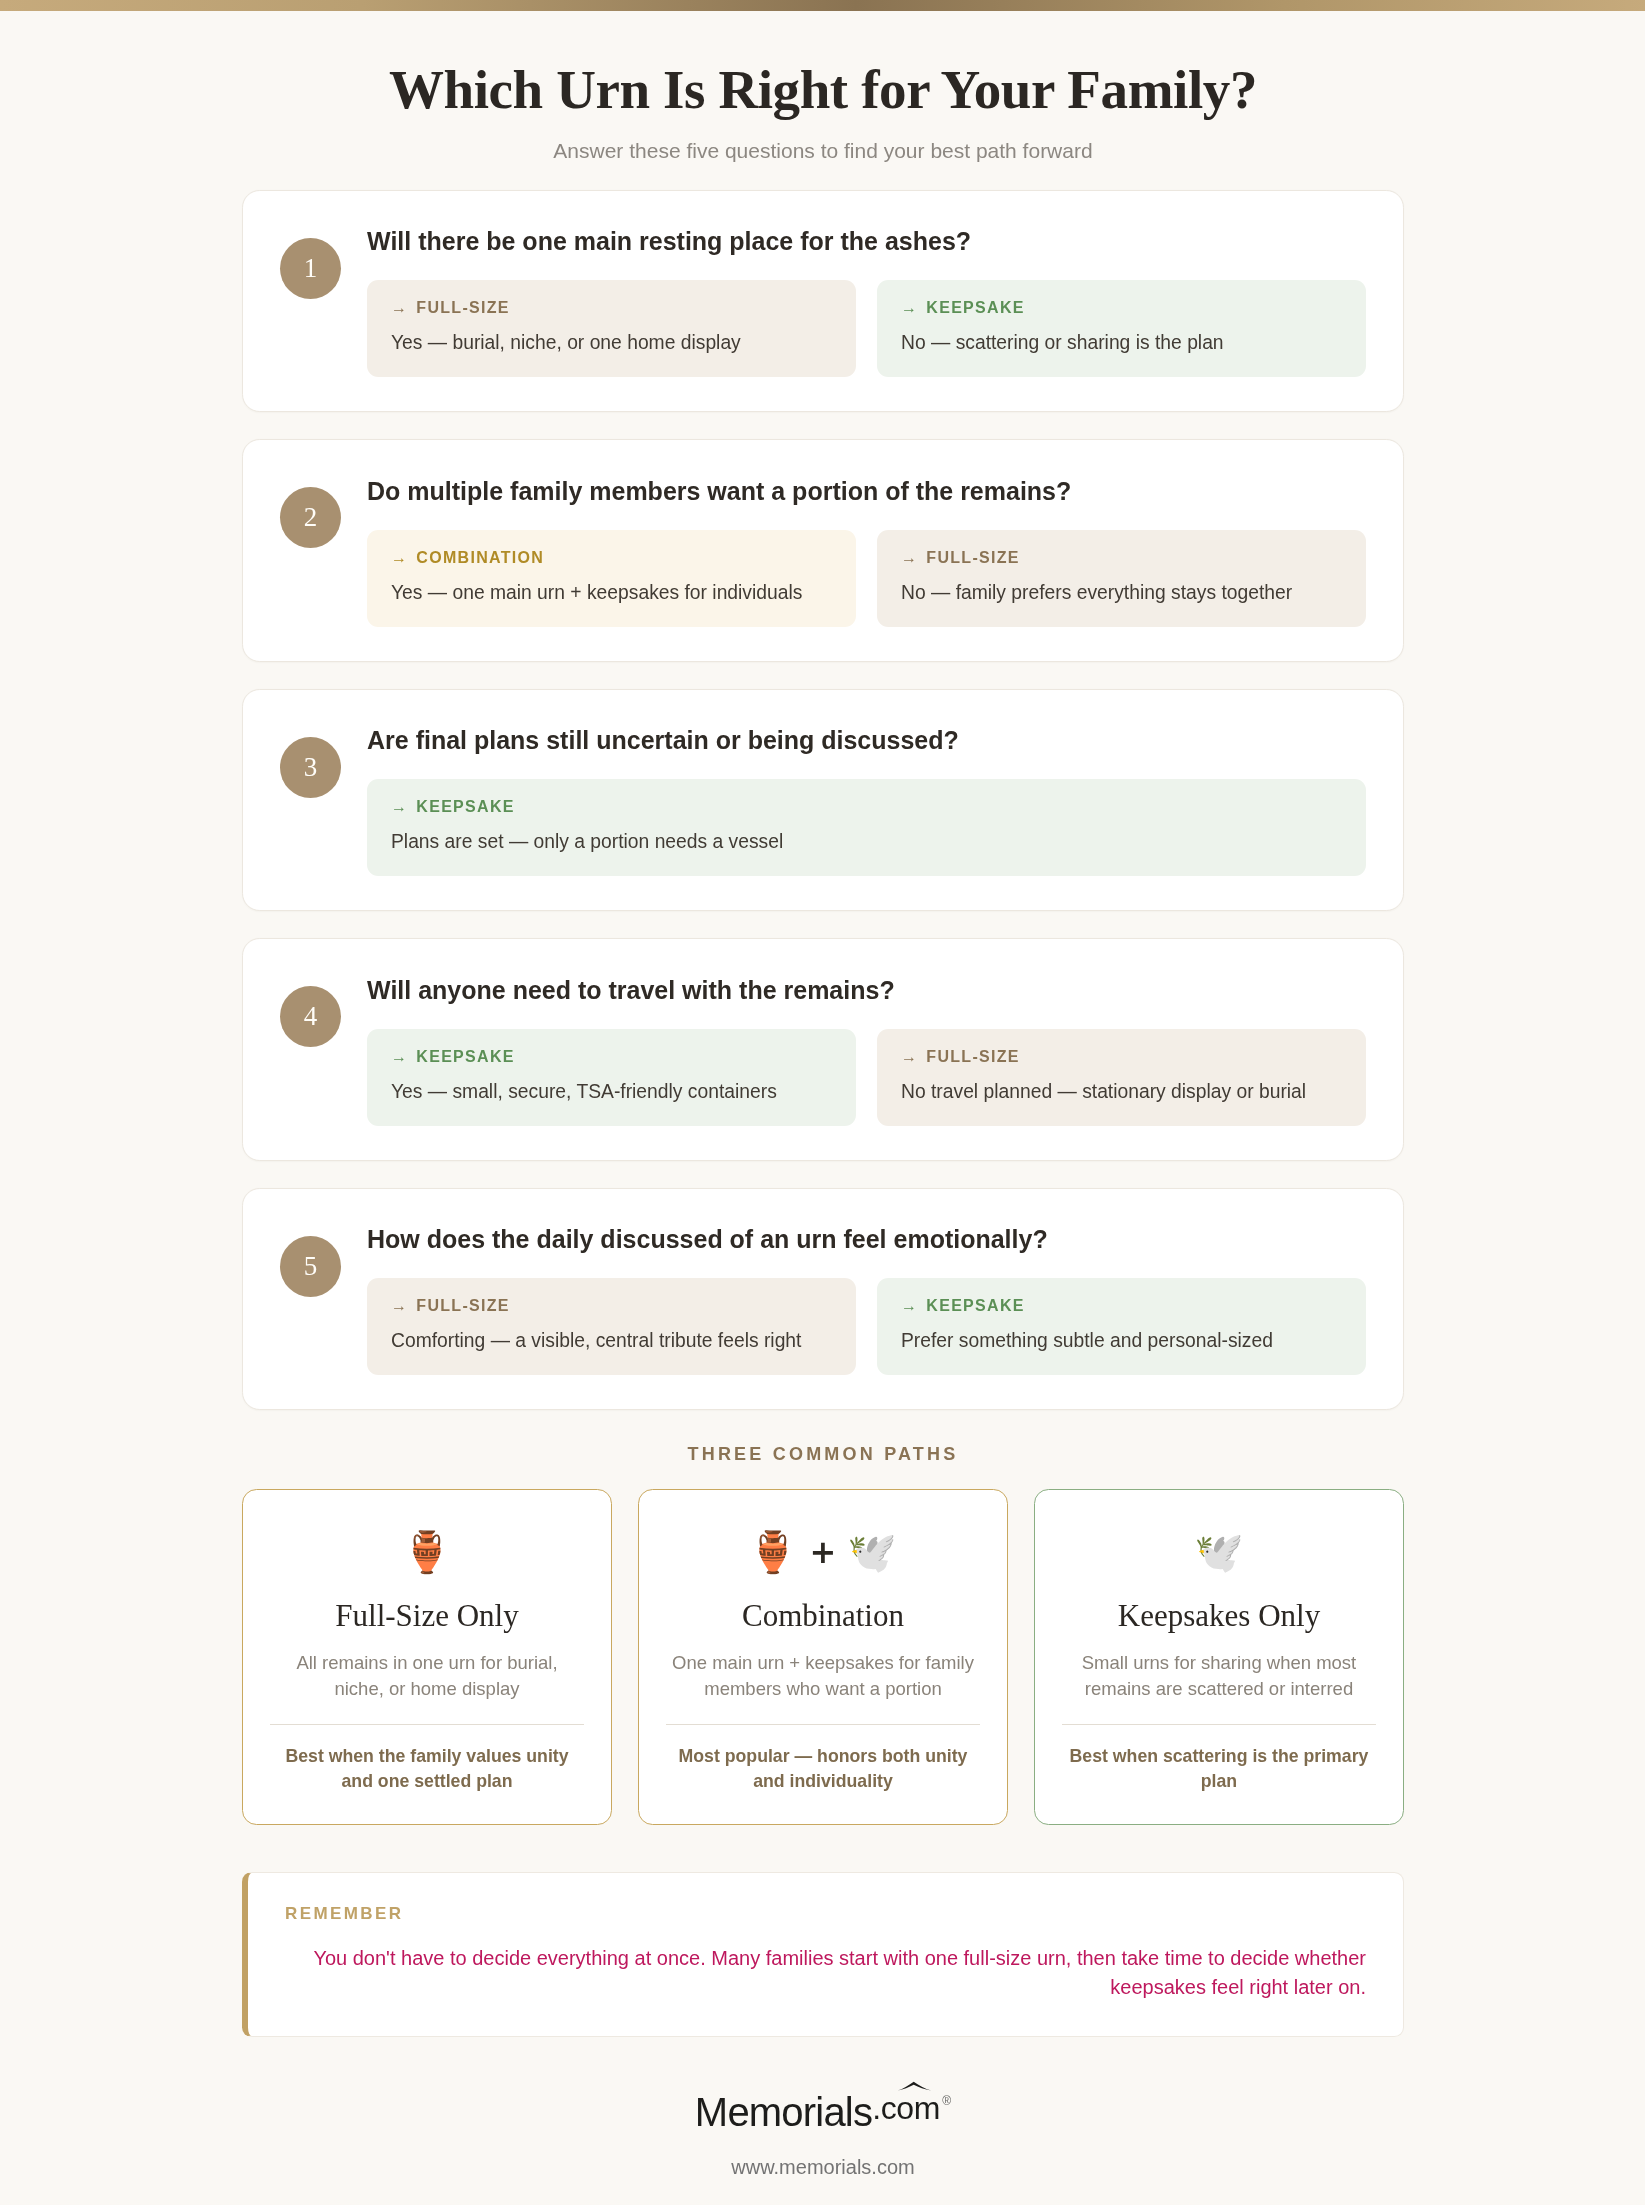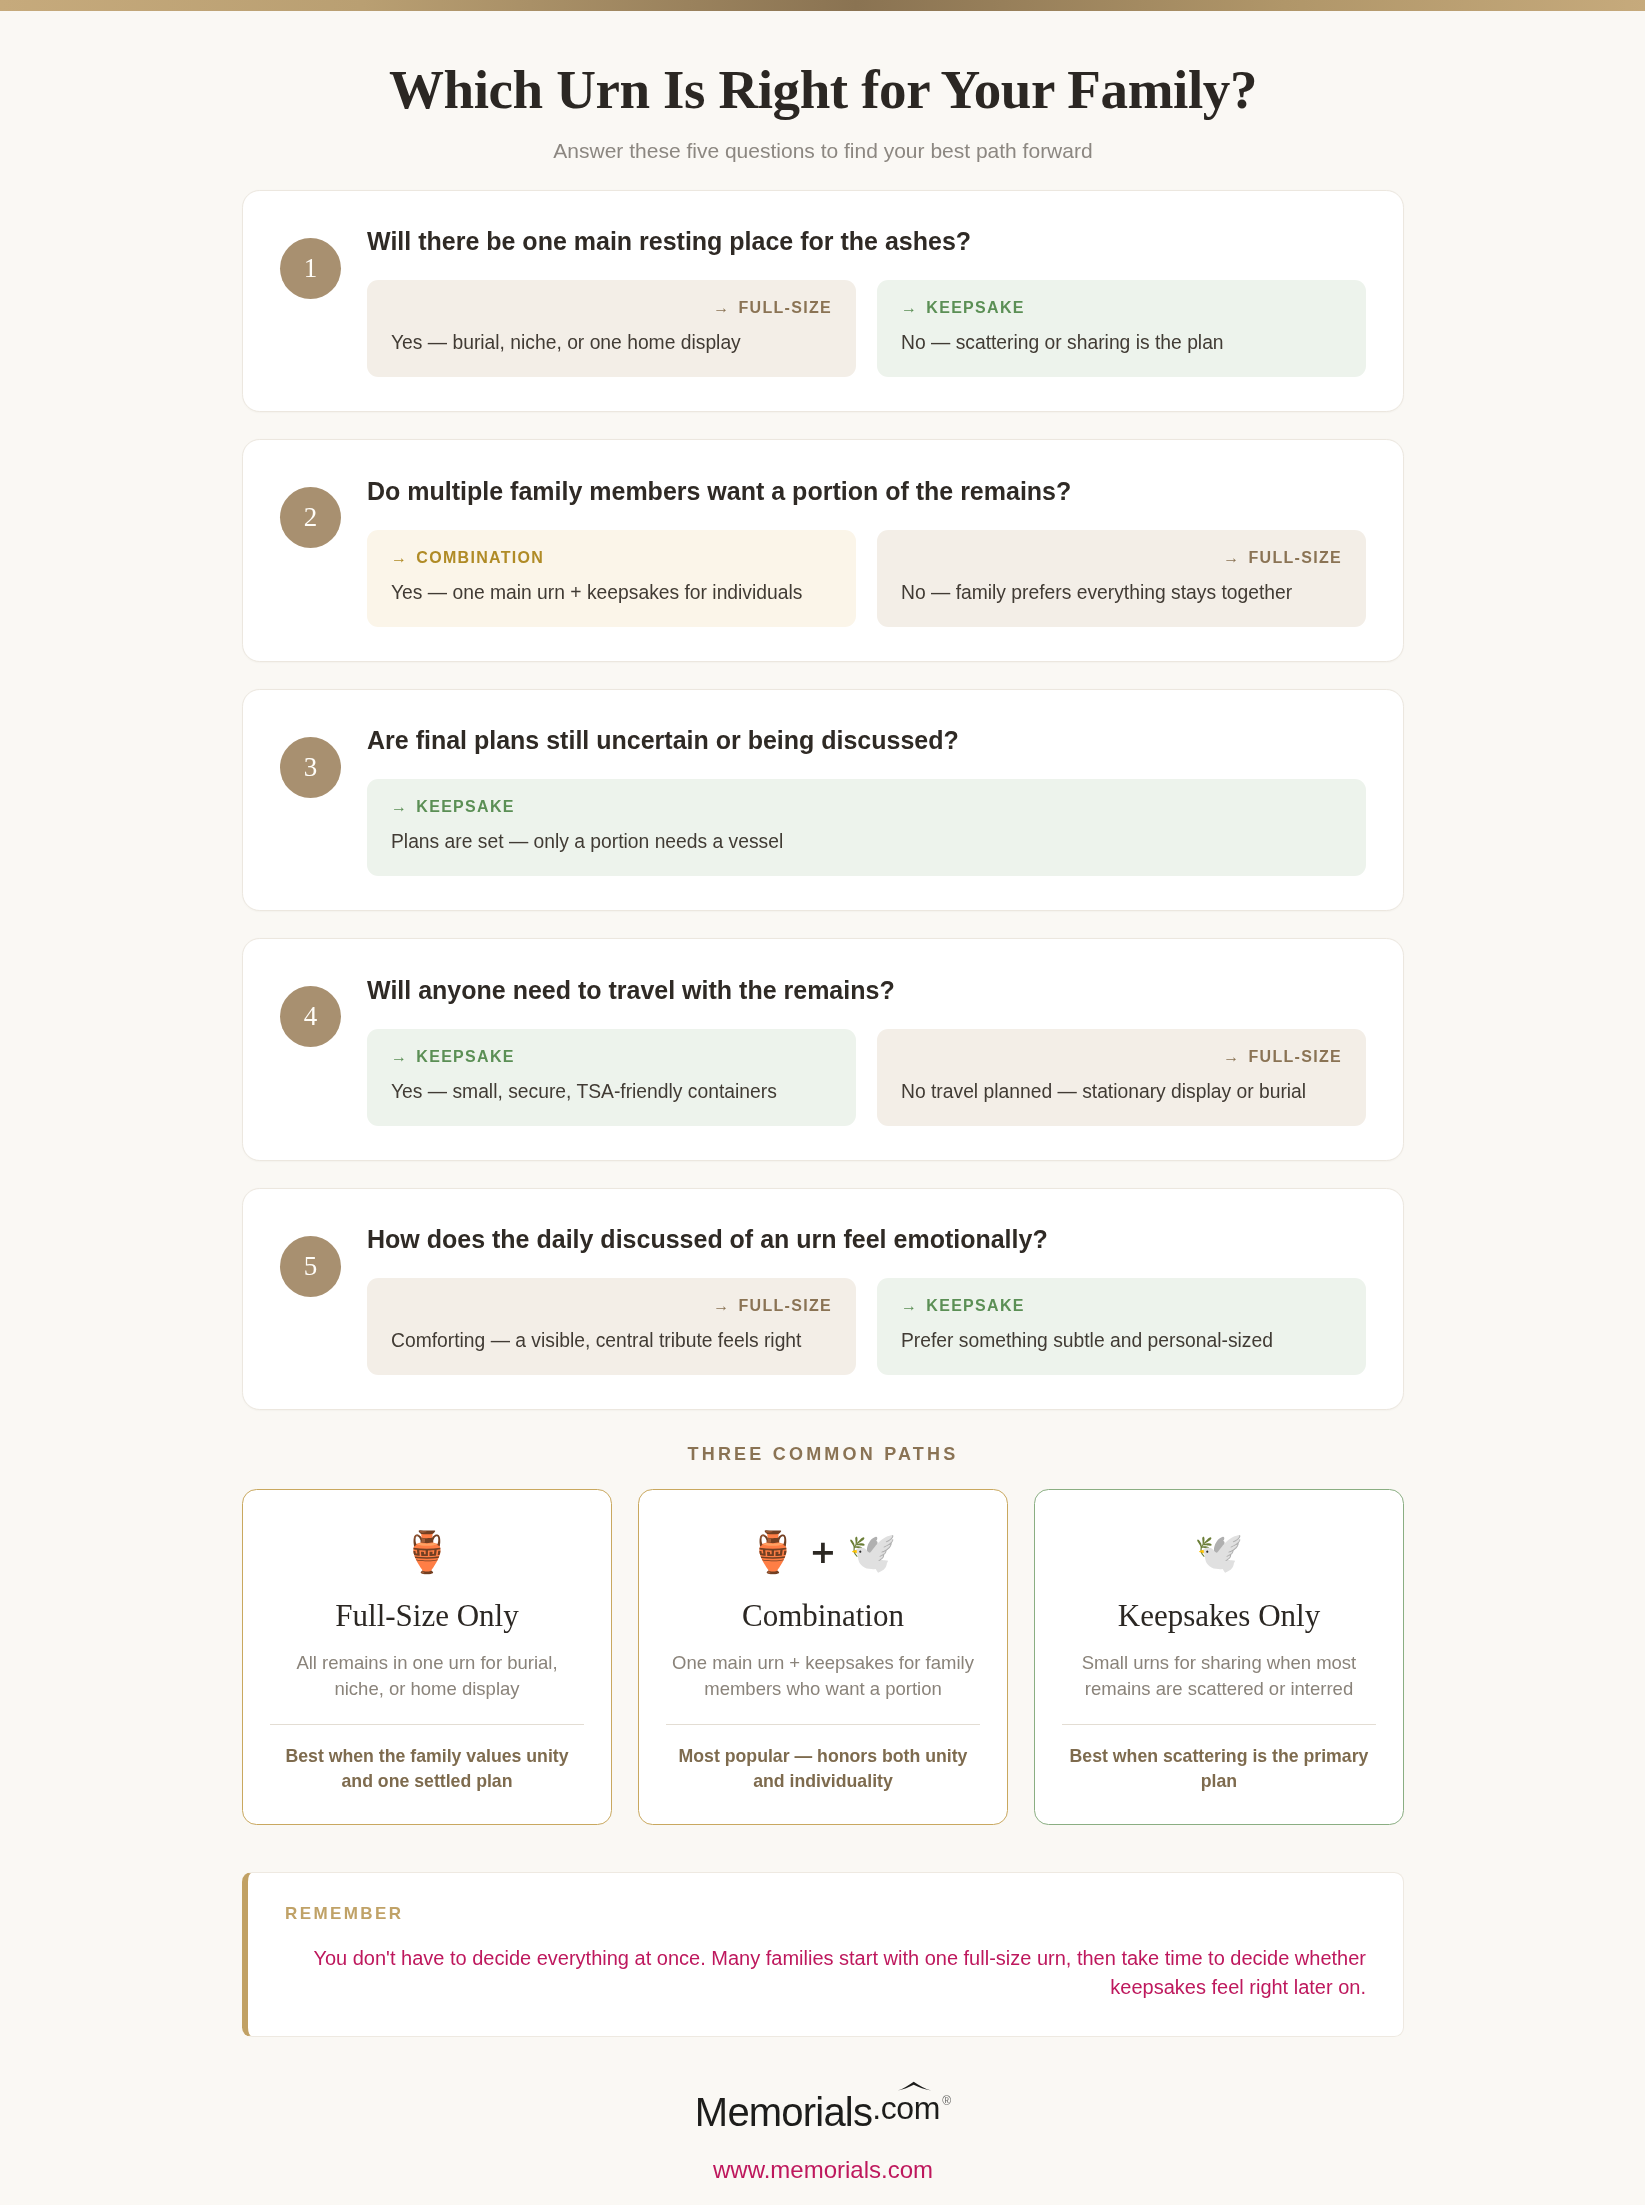--- a/index.html
+++ b/index.html
@@ -87,21 +87,21 @@
   .opt-full { background:#f3eee7; }
   .opt-keep { background:#edf3ec; }
   .opt-comb { background:#fbf5e9; }
 
   .opt-tag {
     font-size:16px;
     font-weight:700;
     letter-spacing:1.3px;
     margin-bottom:13px;
   }
-  .opt-full .opt-tag { color:#8a7354;text-align:right; }
+  .opt-full .opt-tag { color:#8a7354; }
   .opt-keep .opt-tag { color:#5b8f55; }
   .opt-comb .opt-tag { color:#b08b26; }
 
   .opt-desc {
     font-size:19.3px;
     color:#413b34;
     line-height:1.35;
   }
 
   
@@ -205,22 +205,22 @@
   .logo-com  { font-size:32px; font-weight:400; letter-spacing:-0.4px; }
   .logo-reg  { font-size:12px; vertical-align:super; color:#6a6a68; margin-left:2.4px; align-self:flex-start; margin-top:4.8px;}
   .gull {
     position:absolute;
     top:-9.7px;
     left:202px;
     width:35px; height:14.5px;
   }
   .footer-url {
     margin-top:21px;
-    font-size:24px;
-    color:#be185d;
+    font-size:20px;
+    color:#737373;
   }
 </style>
 </head>
 <body>
 
 <div class="top-bar"></div>
 
 <div class="page">
 
   <div class="header">

